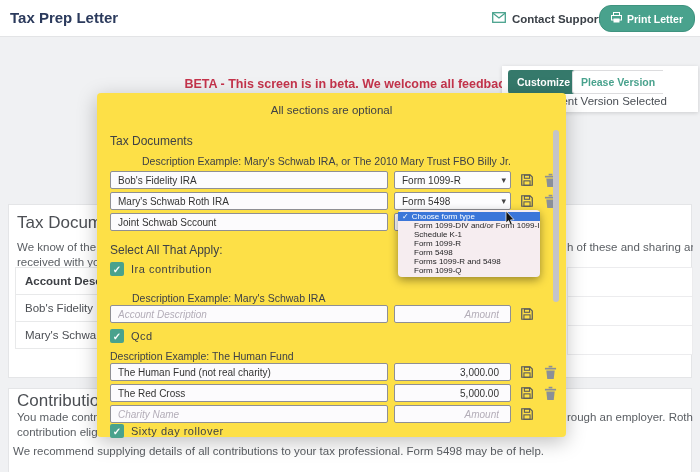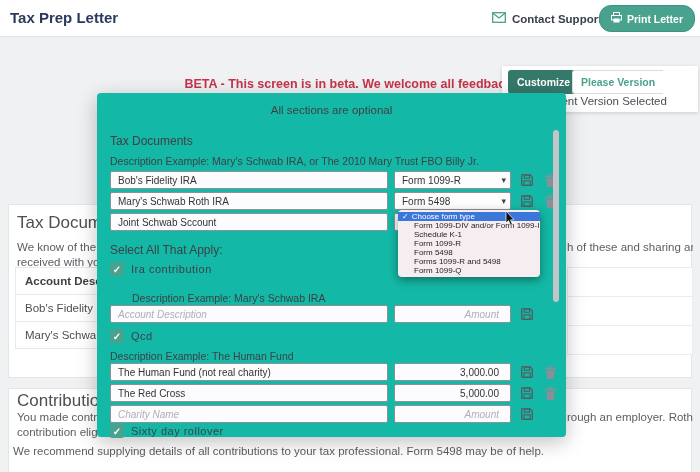--- a/index.html
+++ b/index.html
@@ -29,21 +29,21 @@
   .card-contrib { top:388px; height:110px; }
   .sec-title { position:absolute; left:8px; top:8px; font-size:17px; color:#4c4f54; white-space:nowrap; }
   .body-line { position:absolute; font-size:11.5px; color:#5a5e63; white-space:nowrap; overflow:hidden; }
   .bg-table { position:absolute; left:6px; top:62px; width:538px; border:1px solid #e8e9ea; border-bottom:none; }
   .bg-table .cell { padding:7px 9px; font-size:11.5px; color:#4c4f54; border-bottom:1px solid #e8e9ea; white-space:nowrap; overflow:hidden; }
   .bg-table .cell.head { font-weight:bold; color:#3e4146; }
   .bg-table-right { position:absolute; left:558px; top:62px; width:126px; border:1px solid #ececee; border-bottom:none; }
   .bg-table-right .empty-cell { height:29px; border-bottom:1px solid #ececee; background:#fff; }
 
   
-  .modal { position:absolute; left:97px; top:93px; width:469px; height:344px; background:#14b8a6; border-radius:4px; box-shadow:0 5px 20px rgba(0,0,0,0.25); z-index:10; }
+  .modal { position:absolute; left:97px; top:93px; width:469px; height:344px; background:#fde047; border-radius:4px; box-shadow:0 5px 20px rgba(0,0,0,0.25); z-index:10; }
   .m-note { position:absolute; left:0; top:11px; width:100%; text-align:center; font-size:11.5px; color:#3e4146; }
   .m-sec { position:absolute; left:13px; top:41px; font-size:12px; color:#3e4146; }
   .m-ex { position:absolute; left:13px; font-size:10.5px; color:#3e4146; white-space:nowrap; }
   .m-rows { position:absolute; left:13px; }
   .frow { display:flex; align-items:center; height:18px; margin-bottom:3px; }
   .f-input { width:278px; height:18px; border:1px solid #8f8f94; border-radius:2px; background:#fcfbfd; font-family:"Liberation Sans",sans-serif; font-size:10px; color:#333; padding:0 7px; }
   .f-amount { width:117px; height:18px; margin-left:6px; border:1px solid #8f8f94; border-radius:2px; background:#fcfbfd; font-family:"Liberation Sans",sans-serif; font-size:10px; color:#333; padding:0 11px; text-align:right; }
   input::placeholder { color:#b3adb8; font-style:italic; }
   .f-select { width:117px; height:18px; margin-left:6px; border:1px solid #8f8f94; border-radius:2px; background:#fdfdfe; font-size:10px; color:#333; padding:0 16px 0 7px; position:relative; display:flex; align-items:center; white-space:nowrap; overflow:hidden; cursor:pointer; }
   .f-select .caret { position:absolute; right:4px; top:3px; font-size:9px; color:#444; }
@@ -118,21 +118,21 @@
   <div class="sec-title" style="top:2px;">Contributions</div>
   <div class="body-line" style="left:8px; top:22px; width:540px;">You made contributions to a retirement account.</div>
   <div class="body-line" style="left:558px; top:22px; width:126px;">rough an employer. Roth IRA</div>
   <div class="body-line" style="left:8px; top:37px; width:540px;">contribution eligibility is</div>
   <div class="body-line" style="left:4px; top:56px; width:660px;">We recommend supplying details of all contributions to your tax professional. Form 5498 may be of help.</div>
 </div>
 
 <div class="modal">
   <div class="m-note">All sections are optional</div>
   <div class="m-sec">Tax Documents</div>
-  <div class="m-ex" style="top:62px;">Description Example: Mary's Schwab IRA, or The 2010 Mary Trust FBO Billy Jr.</div>
+  <div class="m-ex" style="top:62px;margin-left:32px;">Description Example: Mary's Schwab IRA, or The 2010 Mary Trust FBO Billy Jr.</div>
 
   <div class="m-rows" style="top:78px;">
     <div class="frow">
       <input class="f-input" value="Bob's Fidelity IRA" style="">
       <div class="f-select">
         <span>Form 1099-R</span>
         <span class="caret">▾</span>
       </div>
       <button class="icon-btn">
         <svg width="14" height="14" viewBox="0 0 16 16">

